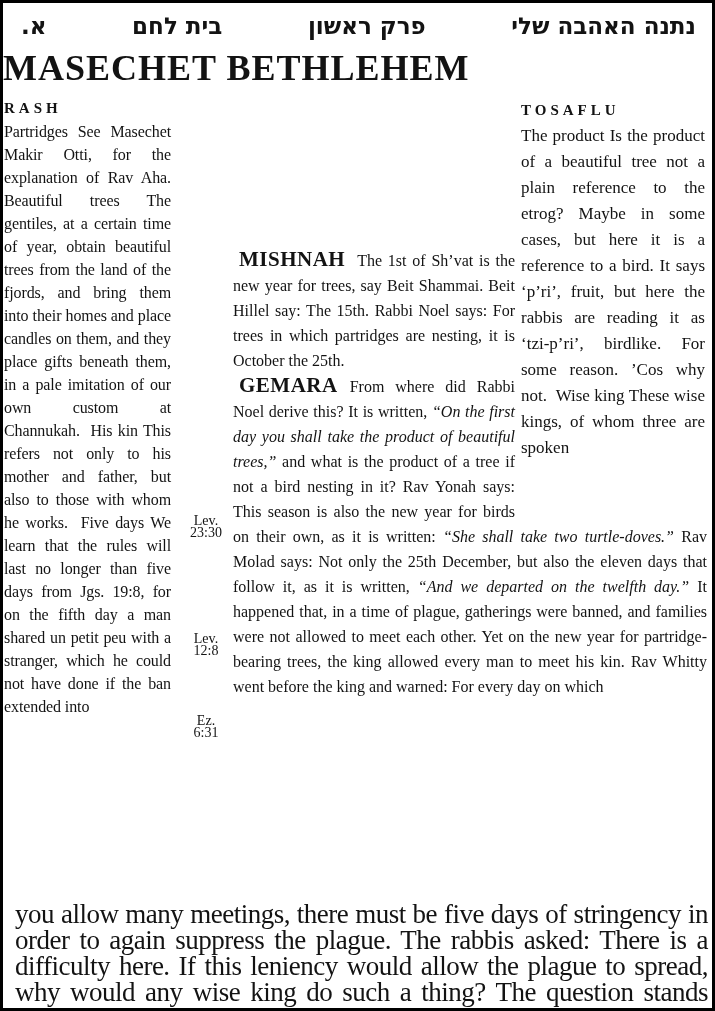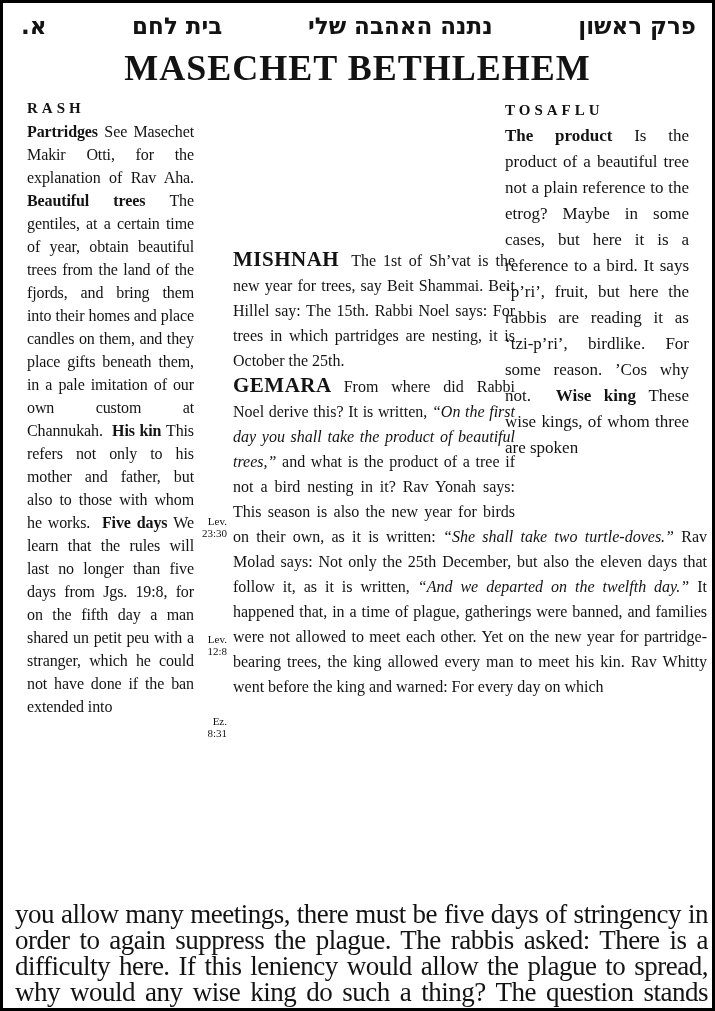--- a/index.html
+++ b/index.html
@@ -10,59 +10,59 @@
   }
   
   .hebrew-header{
     position:absolute;top:10px;left:18px;right:16px;
     display:flex;justify-content:space-between;align-items:baseline;
     font-family:"DejaVu Sans",sans-serif;font-weight:bold;font-size:23px;
   }
   
   .title{
     position:absolute;top:44px;left:0;width:100%;margin:0;
-    text-align:center;font-size:36px;font-weight:bold;letter-spacing:1px;
+    text-align:left;font-size:36px;font-weight:bold;letter-spacing:1px;
   }
   
   .col{position:absolute;text-align:justify;}
   .col p{margin:0;}
   .col-heading{font-weight:bold;font-size:15px;letter-spacing:4px;}
   
-  .rash{left:24px;top:94px;width:225px;height:792px;font-size:16px;line-height:23px;letter-spacing:-0.1px;}
+  .rash{left:1px;top:94px;width:225px;height:792px;font-size:16px;line-height:23px;letter-spacing:-0.1px;}
   .rash .col-heading{line-height:23px;}
   .notch-rash{float:right;width:58px;height:652px;margin-top:138px;}
   
-  .tosaflu{left:364px;top:94px;width:322px;height:400px;font-size:17px;line-height:26px;}
+  .tosaflu{left:380px;top:94px;width:322px;height:400px;font-size:17px;line-height:26px;}
   .tosaflu .col-heading{line-height:26px;}
   .notch-tosaflu{float:left;width:138px;height:288px;margin-top:130px;}
   
   .center{left:230px;top:244px;width:474px;height:660px;font-size:16px;line-height:25px;}
   .notch-center{float:right;width:192px;height:275px;}
   
   .bottom{left:12px;top:898px;width:693px;font-size:27px;line-height:26px;letter-spacing:-0.5px;}
   
-  .run-b{font-weight:bold;}
+  .run-b{font-weight:normal;}
   .run-i{font-style:italic;}
-  .run-hw{font-weight:bold;font-size:21px;letter-spacing:0.5px;margin-right:12px;}
+  .run-hw{font-weight:bold;font-size:21px;letter-spacing:0.5px;margin-right:12px;margin-left:6px;}
   
-  .margin-ref{position:absolute;left:182px;width:42px;text-align:right;font-size:11px;line-height:12px;}
+  .margin-ref{position:absolute;left:182px;width:42px;text-align:center;font-size:14px;line-height:12px;}
   .ref-0{top:512px;}
   .ref-1{top:630px;}
   .ref-2{top:712px;}
 </style>
 </head>
 <body>
 
 <div class="page">
 
   <div class="hebrew-header">
     <span dir="rtl">א.</span>
     <span dir="rtl">בית לחם</span>
+    <span dir="rtl">פרק ראשון</span>
     <span dir="rtl">נתנה האהבה שלי</span>
-    <span dir="rtl">פרק ראשון</span>
   </div>
 
   <h1 class="title">MASECHET BETHLEHEM</h1>
 
   <section class="col rash">
     <div class="notch-rash"></div>
     <div class="col-heading">RASH</div>
     <p><span class="run-b">Partridges </span><span>See Masechet Makir Otti, for the explanation of Rav Aha. </span><span class="run-b">Beautiful trees </span><span>The gentiles, at a certain time of year, obtain beautiful trees from the land of the fjords, and bring them into their homes and place candles on them, and they place gifts beneath them, in a pale imitation of our own custom at Channukah.&nbsp; </span><span class="run-b">His kin </span><span>This refers not only to his mother and father, but also to those with whom he works.&nbsp; </span><span class="run-b">Five days </span><span>We learn that the rules will last no longer than five days from Jgs. 19:8, for on the fifth day a man shared un petit peu with a stranger, which he could not have done if the ban extended into</span></p>
   </section>
 
@@ -85,16 +85,16 @@
   <div class="margin-ref ref-0">
     <div>Lev.</div>
     <div>23:30</div>
   </div>
   <div class="margin-ref ref-1">
     <div>Lev.</div>
     <div>12:8</div>
   </div>
   <div class="margin-ref ref-2">
     <div>Ez.</div>
-    <div>8:31</div>
+    <div>6:31</div>
   </div>
 
 </div>
 
 </body></html>

